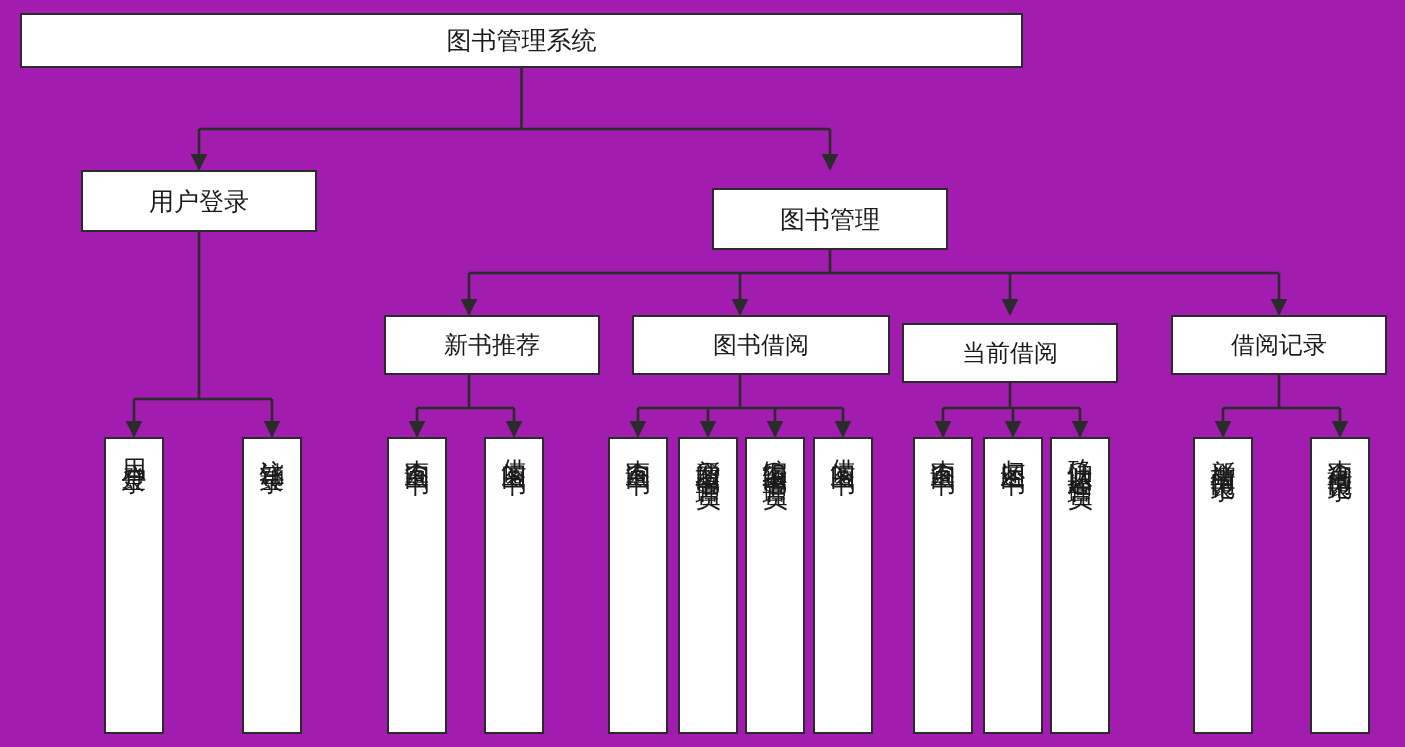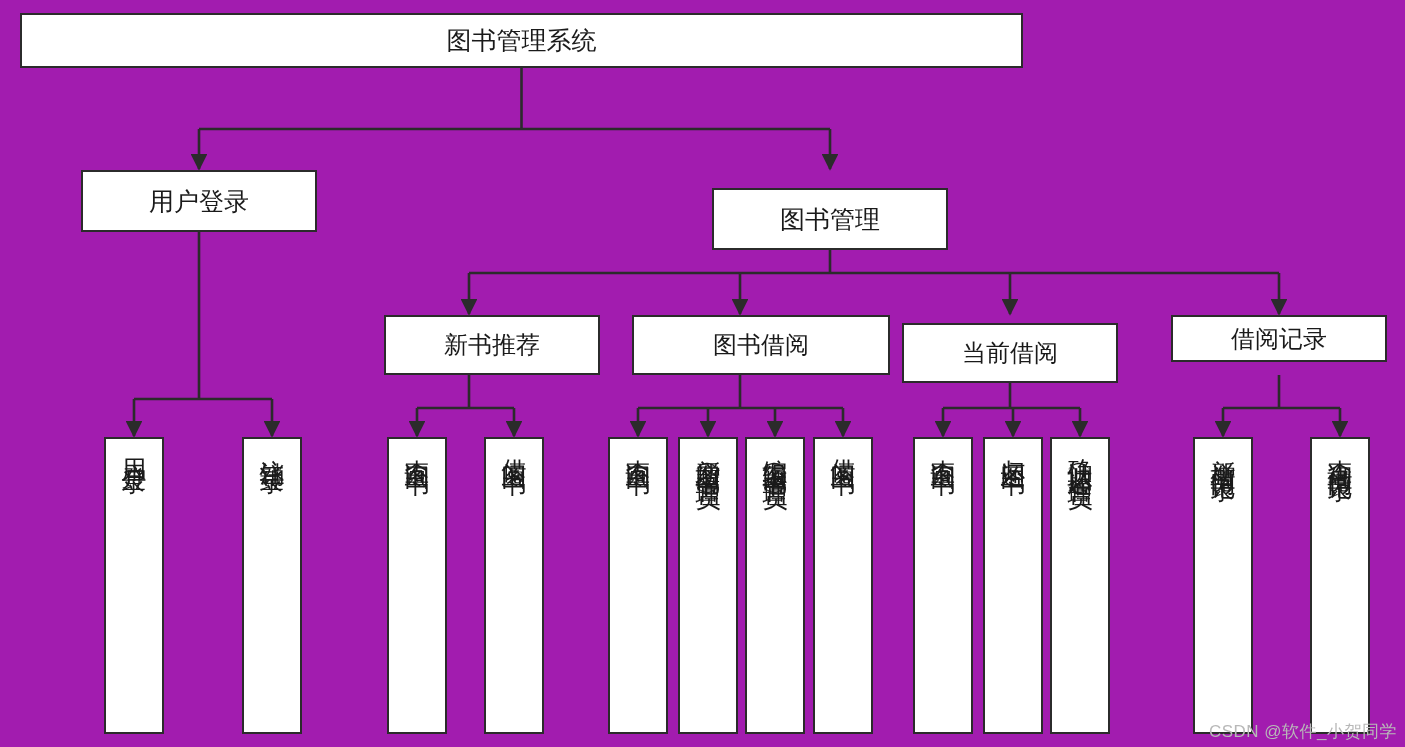--- a/index.html
+++ b/index.html
@@ -132,21 +132,21 @@
       </div>
       <div class="node node-l3" id="node-l3-0" style="left: 361px; top: 315px; width: 216px; height: 60px; margin-left: 23px;">
         <span class="lbl">新书推荐</span>
       </div>
       <div class="node node-l3" id="node-l3-1" style="left: 632px; top: 315px; width: 258px; height: 60px;">
         <span class="lbl">图书借阅</span>
       </div>
       <div class="node node-l3" id="node-l3-2" style="left: 902px; top: 315px; width: 216px; height: 60px; margin-top: 8px;">
         <span class="lbl">当前借阅</span>
       </div>
-      <div class="node node-l3" id="node-l3-3" style="left: 1171px; top: 315px; width: 216px; height: 47px;">
+      <div class="node node-l3" id="node-l3-3" style="left: 1171px; top: 315px; width: 216px; height: 60px;">
         <span class="lbl">借阅记录</span>
       </div>
       <div class="node node-leaf" id="node-leaf-0" style="left: 104px; top: 437px; width: 60px; height: 297px;">
         <span class="lbl">用户登录</span>
       </div>
       <div class="node node-leaf" id="node-leaf-1" style="left: 242px; top: 437px; width: 60px; height: 297px;">
         <span class="lbl">注销登录</span>
       </div>
       <div class="node node-leaf" id="node-leaf-2" style="left: 387px; top: 437px; width: 60px; height: 297px;">
         <span class="lbl">查询图书</span>
@@ -176,14 +176,13 @@
         <span class="lbl">确认归还（管理员）</span>
       </div>
       <div class="node node-leaf" id="node-leaf-11" style="left: 1193px; top: 437px; width: 60px; height: 297px;">
         <span class="lbl">新增借阅记录</span>
       </div>
       <div class="node node-leaf" id="node-leaf-12" style="left: 1310px; top: 437px; width: 60px; height: 297px;">
         <span class="lbl">查询借阅记录</span>
       </div>
     </div>
 
-  <div class="watermark">CSDN @软件_小贺同学</div>
 </div>
 
 </body></html>

